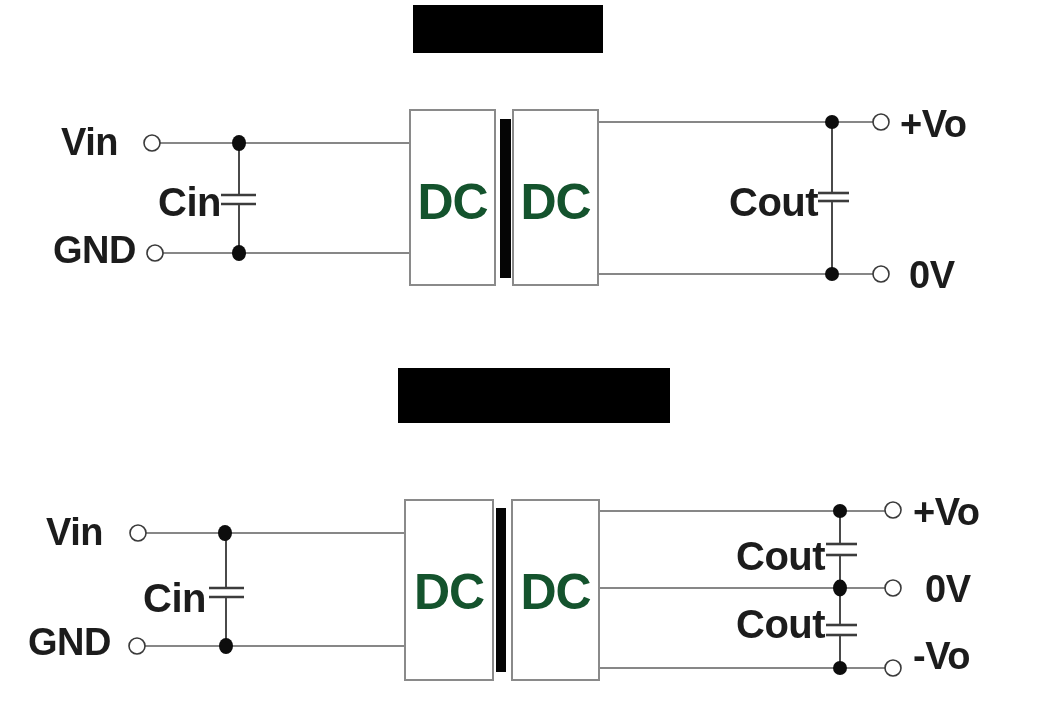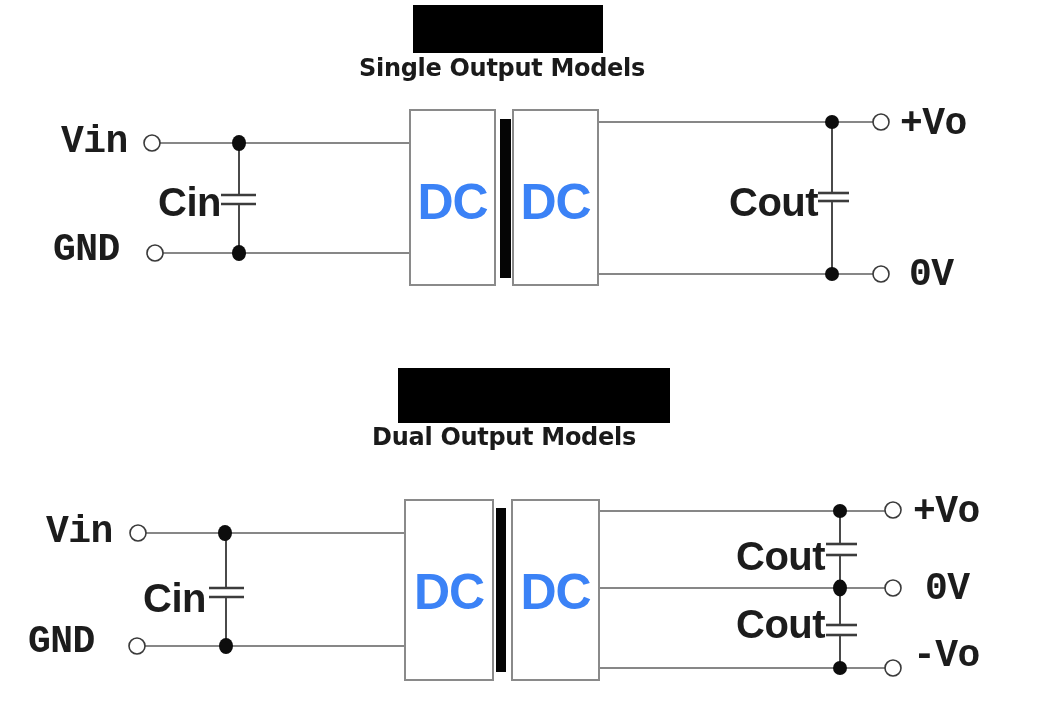--- a/index.html
+++ b/index.html
@@ -33,27 +33,27 @@
   }
   .lbl {
     position: absolute;
     font-family: "Liberation Sans", sans-serif;
     font-weight: 700;
     color: #1c1c1c;
     line-height: 1;
     white-space: nowrap;
     letter-spacing: -0.5px;
   }
-  .lbl-38 { font-size: 38px; font-family: Liberation Mono, monospace; }
+  .lbl-38 { font-size: 38px; }
   .lbl-36 { font-size: 40px; }
   .lbl-dc {
     font-size: 50px;
     letter-spacing: -1px;
     text-align: center;
-    color: #3b82f6;
+    color: #14532d;
   }
 </style>
 </head>
 <body>
 
 <div id="canvas">
 
   <svg id="circuit-svg" viewBox="0 0 1045 715" xmlns="http://www.w3.org/2000/svg">
 
     <g>
@@ -123,33 +123,31 @@
 
       <circle cx="138" cy="533" r="8" fill="#ffffff" stroke="#3a3a3a" stroke-width="1.6"></circle>
       <circle cx="137" cy="646" r="8" fill="#ffffff" stroke="#3a3a3a" stroke-width="1.6"></circle>
       <circle cx="893" cy="510" r="8" fill="#ffffff" stroke="#3a3a3a" stroke-width="1.6"></circle>
       <circle cx="893" cy="588" r="8" fill="#ffffff" stroke="#3a3a3a" stroke-width="1.6"></circle>
       <circle cx="893" cy="668" r="8" fill="#ffffff" stroke="#3a3a3a" stroke-width="1.6"></circle>
     </g>
   </svg>
 
   <div class="redaction" style="left:413px; top:5px; width:190px; height:48px;"></div>
-  <div class="title" style="left:352px; top:56px; width:300px;">Single Output Models</div>
 
   <span class="lbl lbl-38" style="left:61px; top:123px;">Vin</span>
   <span class="lbl lbl-38" style="left:53px; top:231px;">GND</span>
   <span class="lbl lbl-36" style="left:158px; top:182px;">Cin</span>
   <span class="lbl lbl-dc" style="left:410px; top:177px; width:85px;">DC</span>
   <span class="lbl lbl-dc" style="left:513px; top:177px; width:85px;">DC</span>
   <span class="lbl lbl-36" style="left:729px; top:182px;">Cout</span>
   <span class="lbl lbl-38" style="left:900px; top:105px;">+Vo</span>
   <span class="lbl lbl-38" style="left:909px; top:256px;">0V</span>
 
   <div class="redaction" style="left:398px; top:368px; width:272px; height:55px;"></div>
-  <div class="title" style="left:354px; top:425px; width:300px;">Dual Output Models</div>
 
   <span class="lbl lbl-38" style="left:46px; top:513px;">Vin</span>
   <span class="lbl lbl-38" style="left:28px; top:623px;">GND</span>
   <span class="lbl lbl-36" style="left:143px; top:578px;">Cin</span>
   <span class="lbl lbl-dc" style="left:405px; top:567px; width:88px;">DC</span>
   <span class="lbl lbl-dc" style="left:512px; top:567px; width:87px;">DC</span>
   <span class="lbl lbl-36" style="left:736px; top:536px;">Cout</span>
   <span class="lbl lbl-36" style="left:736px; top:604px;">Cout</span>
   <span class="lbl lbl-38" style="left:913px; top:493px;">+Vo</span>
   <span class="lbl lbl-38" style="left:925px; top:570px;">0V</span>

